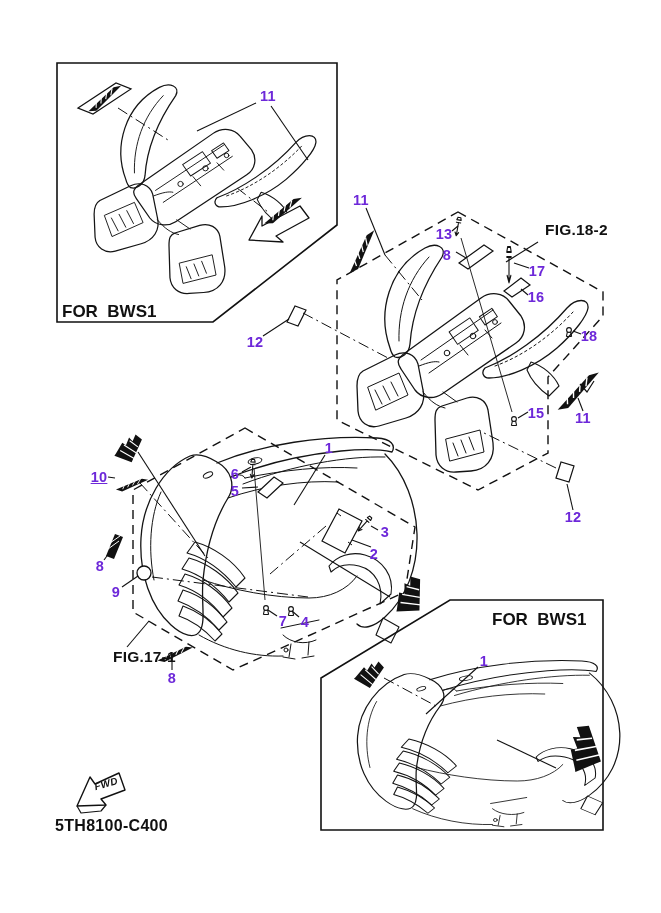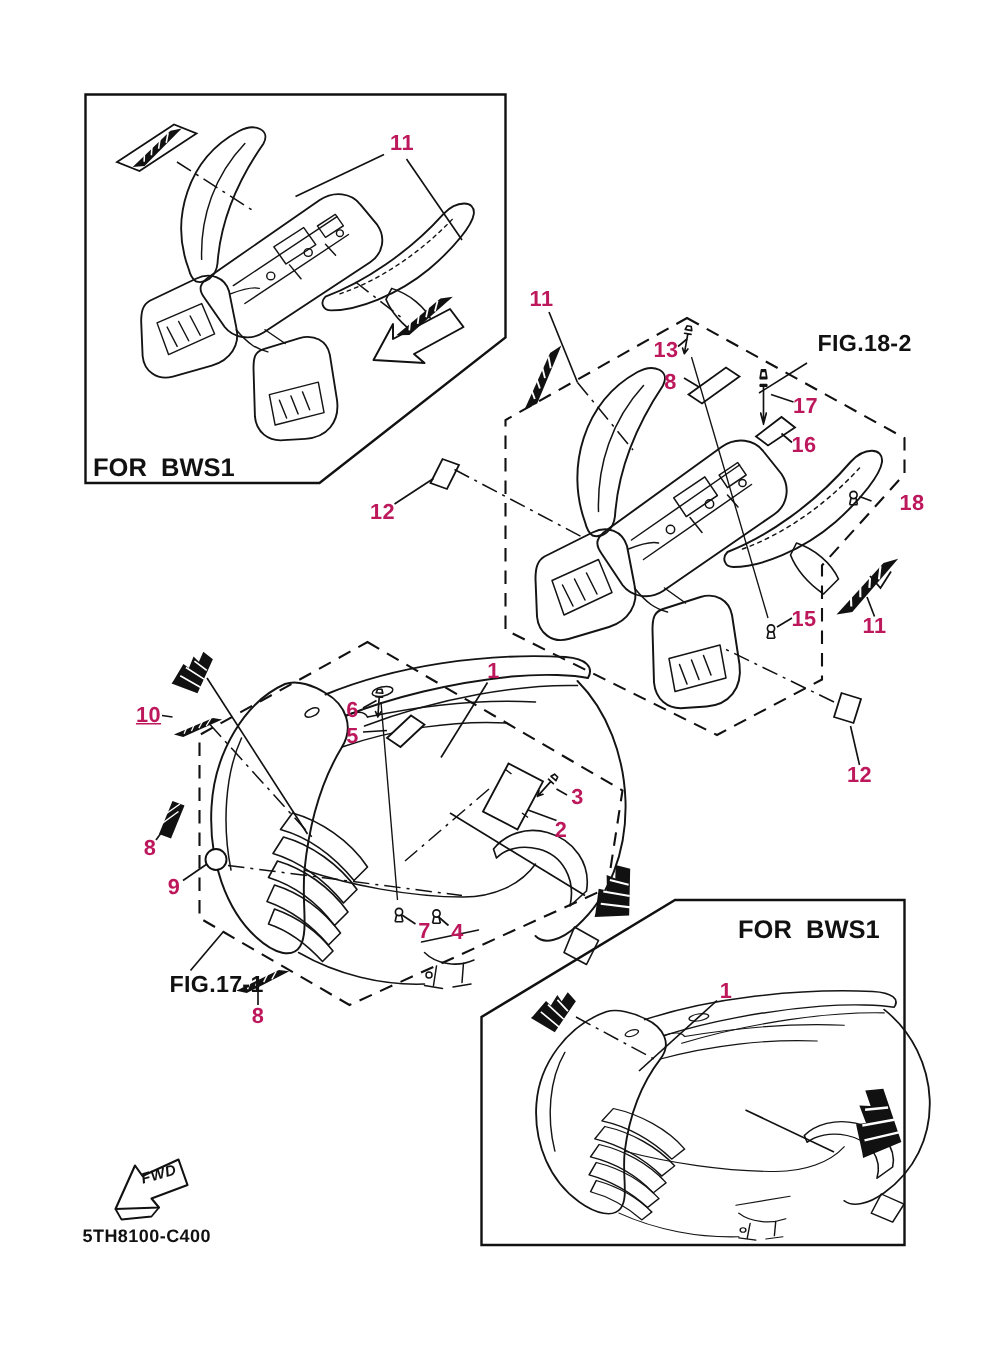--- a/index.html
+++ b/index.html
@@ -4,25 +4,25 @@
 <style>
   html,body{margin:0;padding:0;background:#fff;}
   .stage{
     position:relative;width:661px;height:913px;background:#ffffff;
     font-family:"Liberation Sans", sans-serif;color:#111;overflow:hidden;
   }
   .stage svg{position:absolute;left:0;top:0;}
   .label{position:absolute;font-weight:bold;white-space:pre;}
   .callout{
     position:absolute;transform:translate(-50%,-50%);
-    font-weight:bold;font-size:14.5px;letter-spacing:.3px;color:#be185d;text-align:right;
+    font-weight:bold;font-size:14.5px;letter-spacing:.3px;color:#6d28d9;text-align:right;
   }
   .lbl-15{font-size:17px;}
   .lbl-155{font-size:15.5px;letter-spacing:.2px;}
-  .lbl-16{font-size:12px;letter-spacing:.3px;}
+  .lbl-16{font-size:16px;letter-spacing:.3px;}
   .fwd{
     font-size:10px;font-weight:bold;font-style:italic;
     transform:rotate(-16deg);letter-spacing:.5px;
   }
 </style>
 </head>
 <body>
 
 <div class="stage">
 
@@ -208,21 +208,21 @@
   <div class="label lbl-16" style="left:55px;top:817px;">5TH8100-C400</div>
   <div class="label fwd" style="left:94px;top:778px;">FWD</div>
 
   <div id="callout-layer">
       <div class="callout" style="left: 268px; top: 96px;">11</div>
       <div class="callout" style="left: 361px; top: 200px;">11</div>
       <div class="callout" style="left: 444px; top: 234px;">13</div>
       <div class="callout" style="left: 447px; top: 255px;">8</div>
       <div class="callout" style="left: 537px; top: 271px;">17</div>
       <div class="callout" style="left: 536px; top: 297px;">16</div>
-      <div class="callout" style="left: 589px; top: 336px; margin-left: 19px;">18</div>
+      <div class="callout" style="left: 589px; top: 336px;">18</div>
       <div class="callout" style="left: 255px; top: 342px;">12</div>
       <div class="callout" style="left: 536px; top: 413px;">15</div>
       <div class="callout" style="left: 583px; top: 418px;">11</div>
       <div class="callout" style="left: 573px; top: 517px;">12</div>
       <div class="callout" style="left: 99px; top: 477px; text-decoration: underline;">10</div>
       <div class="callout" style="left: 100px; top: 566px;">8</div>
       <div class="callout" style="left: 116px; top: 592px;">9</div>
       <div class="callout" style="left: 235px; top: 474px;">6</div>
       <div class="callout" style="left: 235px; top: 491px;">5</div>
       <div class="callout" style="left: 329px; top: 448px;">1</div>

